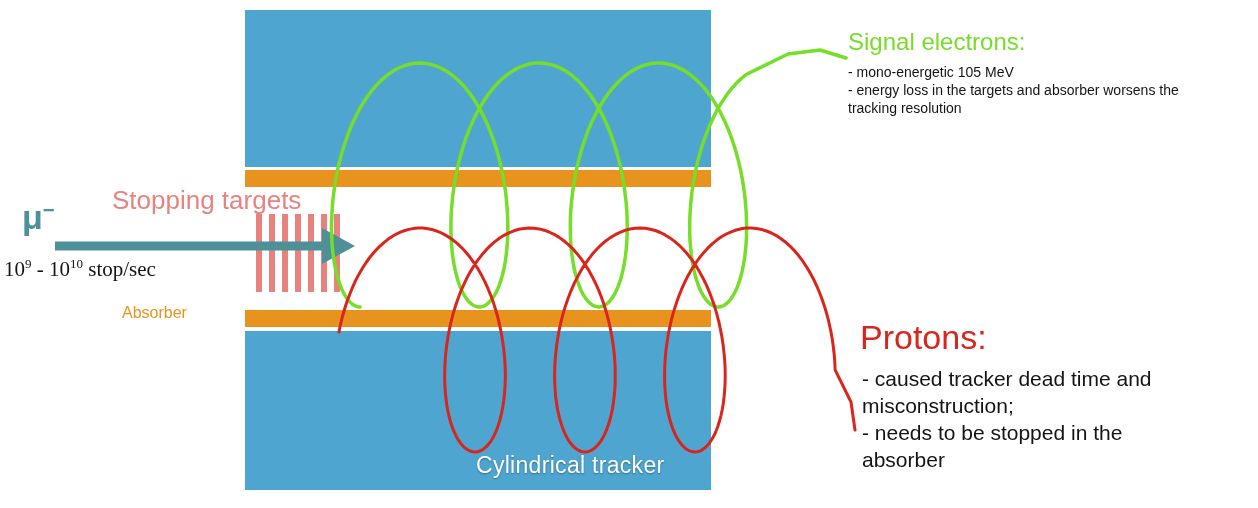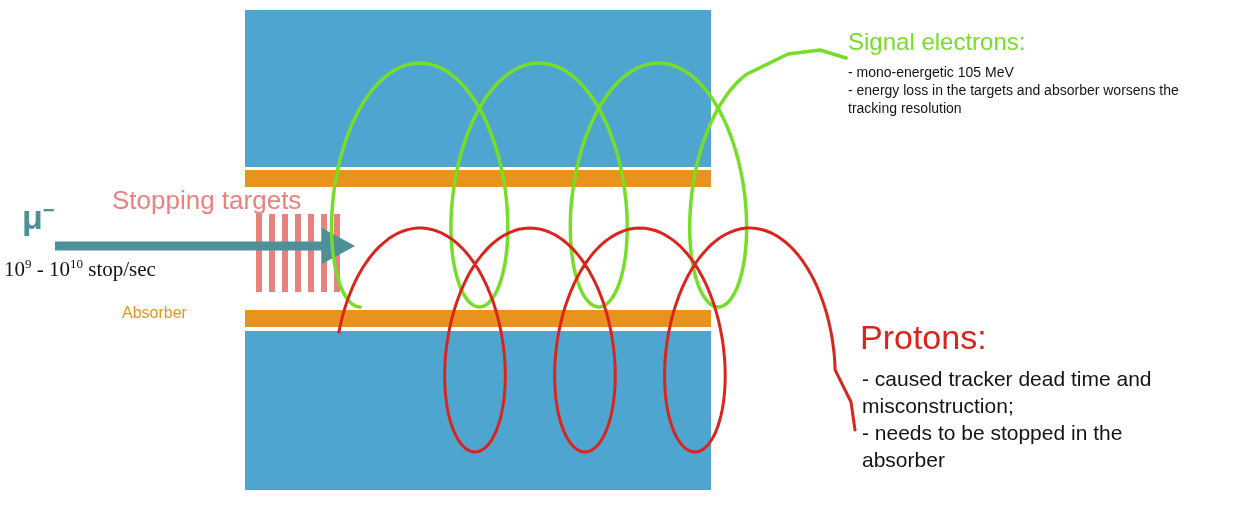--- a/index.html
+++ b/index.html
@@ -40,20 +40,21 @@
 </style>
 </head>
 <body>
 
 <div class="stage">
 
   <div class="abs block-blue top"></div>
   <div class="abs bar-orange top"></div>
   <div class="abs bar-orange bottom"></div>
   <div class="abs block-blue bottom"></div>
+  <div class="abs tracker-label">Cylindrical tracker</div>
 
   <div class="abs targets">
       <div class="tbar"></div>
       <div class="tbar"></div>
       <div class="tbar"></div>
       <div class="tbar"></div>
       <div class="tbar"></div>
       <div class="tbar"></div>
       <div class="tbar"></div>
     </div>

